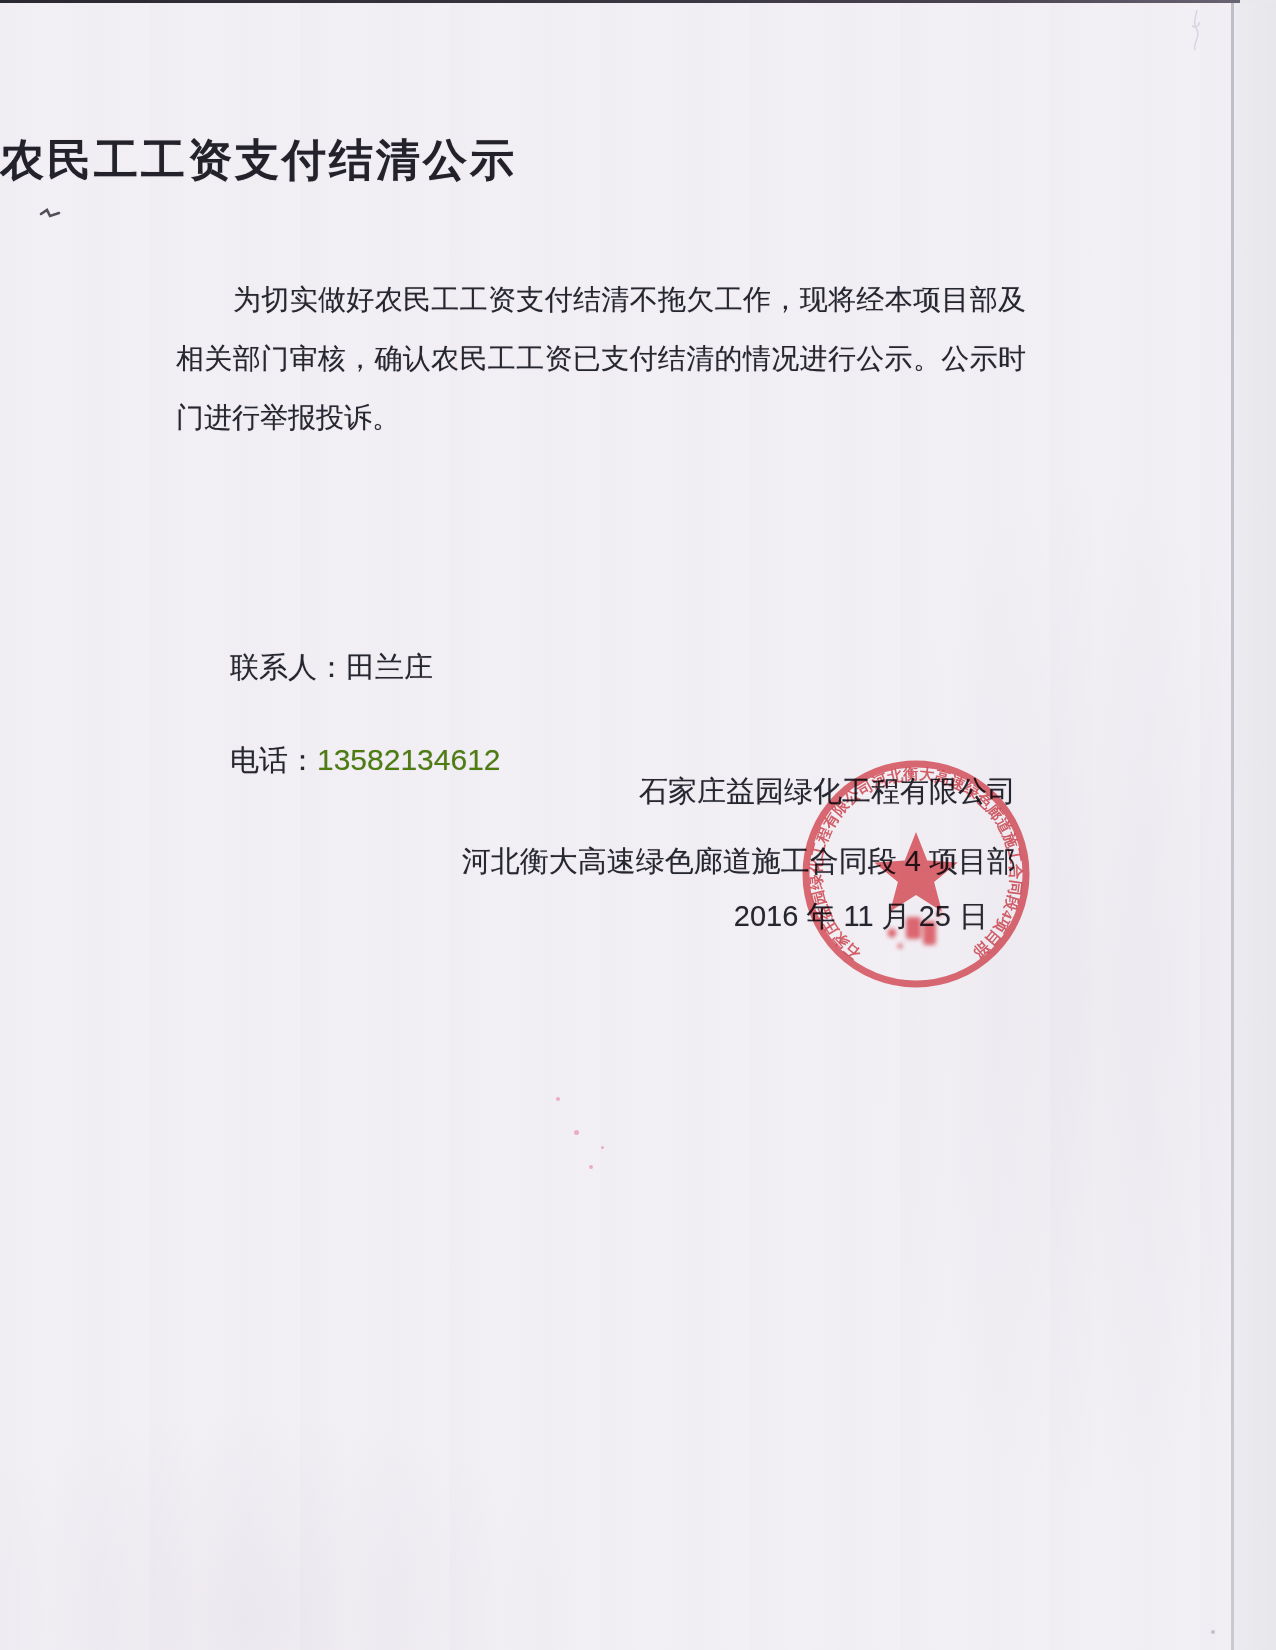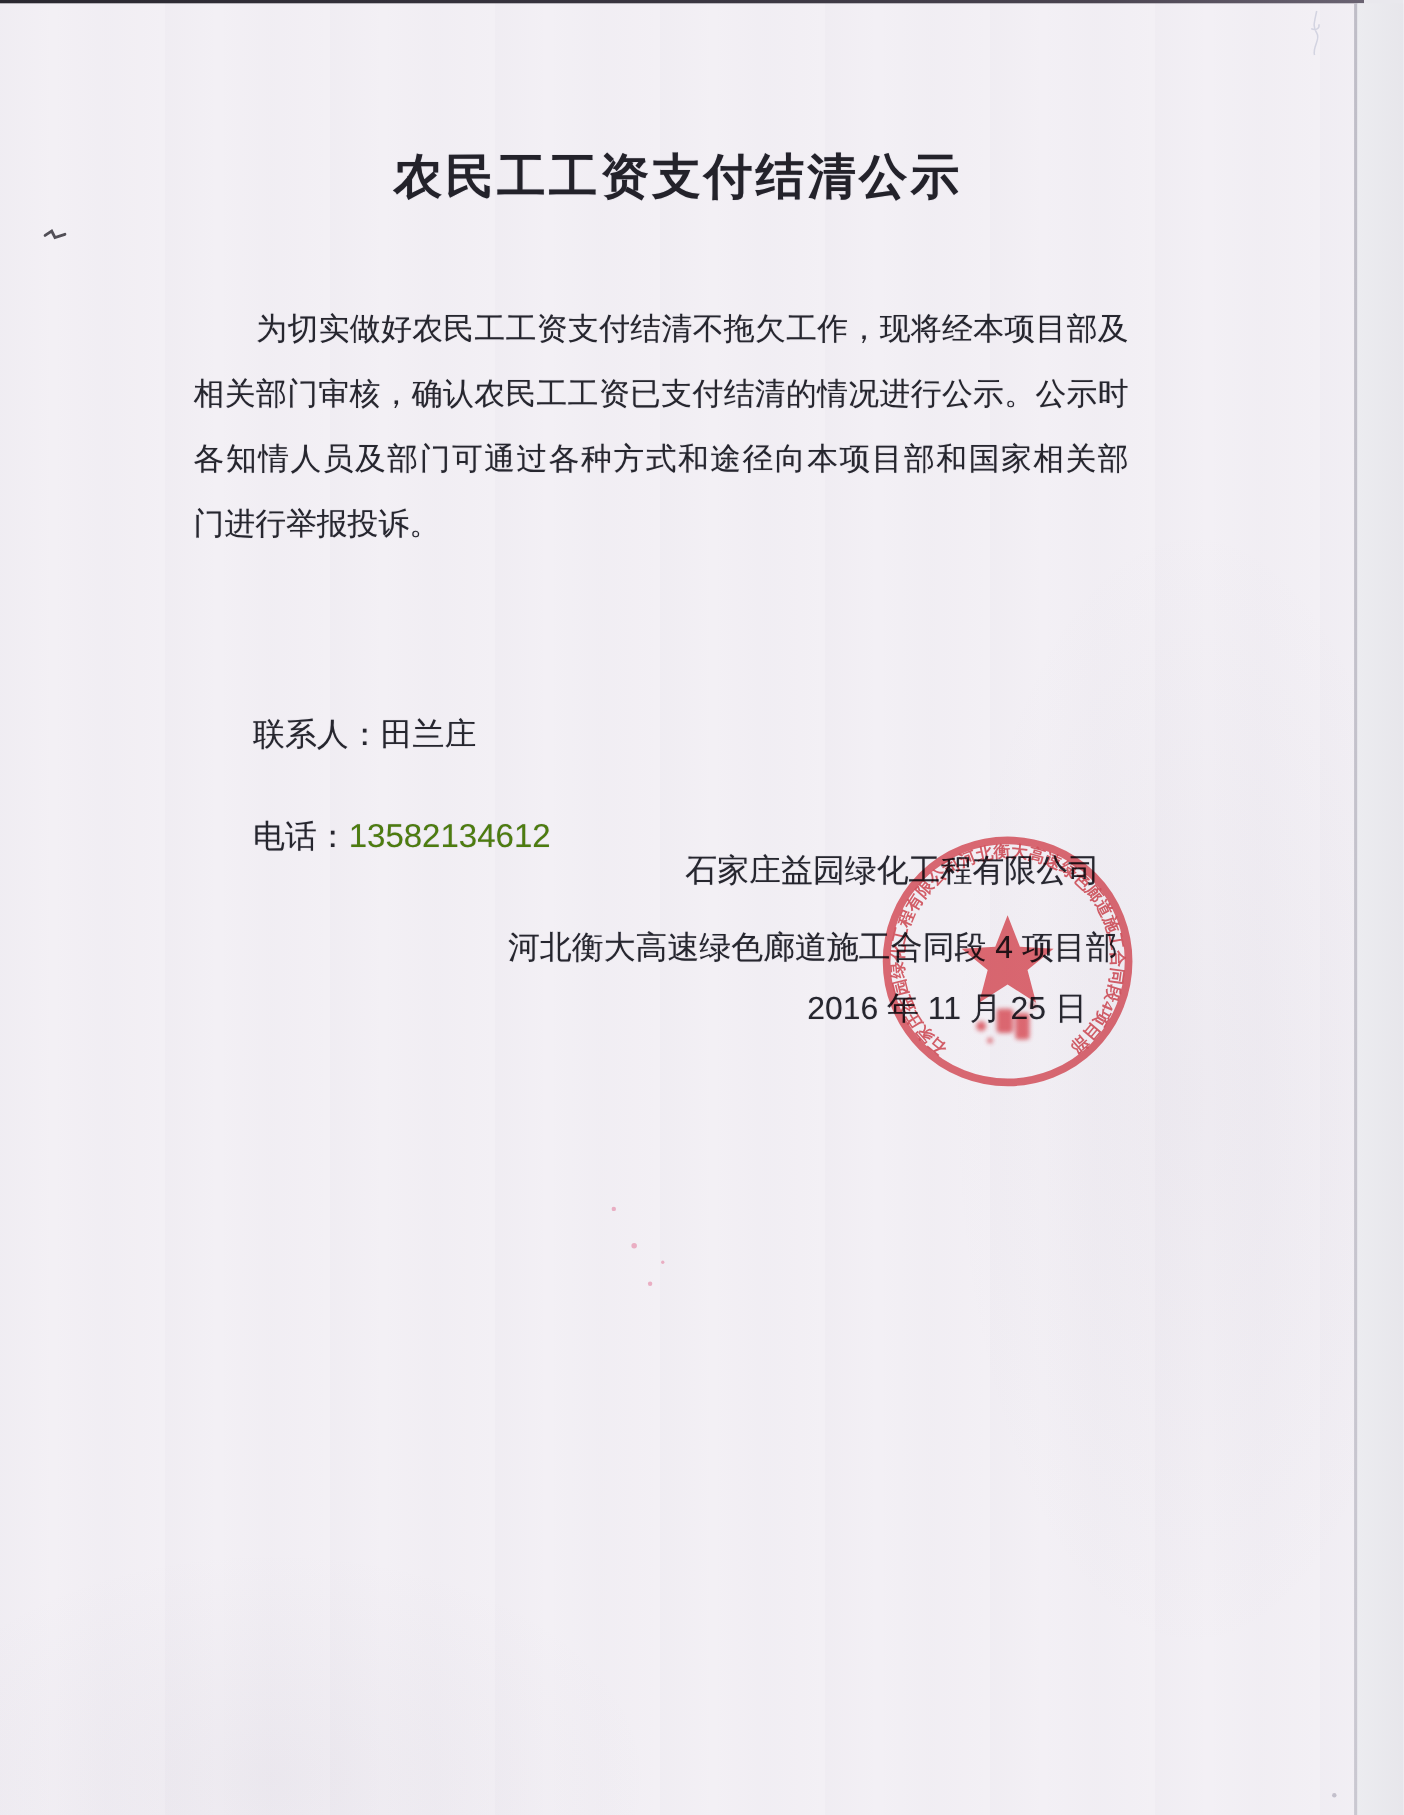--- a/index.html
+++ b/index.html
@@ -27,21 +27,21 @@
     position:absolute;left:1231px;top:3px;width:3px;height:1647px;
     background:linear-gradient(180deg,#bfbdc7,#cac8d1);
   }
   .scanner-strip{
     position:absolute;left:1234px;top:3px;width:42px;height:1647px;
     background:linear-gradient(90deg,#ececf0,#e7e6eb);
   }
   
   .doc-title{
     position:absolute;left:0;top:131px;width:1233px;
-    text-align:center;font-size:44px;font-weight:700;letter-spacing:3px;
+    font-size:44px;font-weight:700;letter-spacing:3px;
     color:#23222a;text-shadow:0 0 1px rgba(40,40,70,0.35);
   }
   .body-block{
     position:absolute;left:176px;top:270px;width:850px;
     font-size:28px;color:#26262e;text-shadow:0 0 1px rgba(40,40,70,0.3);
   }
   .body-line{
     height:59px;line-height:59px;
     text-align:justify;text-align-last:justify;
   }
@@ -83,32 +83,31 @@
 
 <svg class="smudge-tr" viewBox="0 0 26 44">
   <path d="M14 2 C12 12 10 16 14 22 C18 28 10 34 12 42 M9 18 C13 20 17 18 16 14" fill="none" stroke="#9aa0bd" stroke-width="1.4" opacity="0.7"></path>
 </svg>
 
 <div class="doc-title">农民工工资支付结清公示</div>
 
 <div class="body-block">
   <div class="body-line first">为切实做好农民工工资支付结清不拖欠工作，现将经本项目部及</div>
   <div class="body-line">相关部门审核，确认农民工工资已支付结清的情况进行公示。公示时</div>
-  <div class="body-line">各知情人员及部门可通过各种方式和途径向本项目部和国家相关部</div>
   <div class="body-line last">门进行举报投诉。</div>
 </div>
 
 <div class="contact-line" style="top:648px;">
   <span>联系人：</span><span>田兰庄</span>
 </div>
 <div class="contact-line" style="top:741px;">
   <span>电话：</span><span class="num">13582134612</span>
 </div>
 
-<div class="sig-line" style="top:772px;right:276px;margin-left:36px;">石家庄益园绿化工程有限公司</div>
+<div class="sig-line" style="top:772px;right:260px;margin-left:36px;">石家庄益园绿化工程有限公司</div>
 <div class="sig-line" style="top:842px;right:260px;">河北衡大高速绿色廊道施工合同段 4 项目部</div>
 <div class="sig-line" style="top:897px;right:288px;margin-left:36px;">2016 年 11 月 25 日</div>
 
 <svg class="stamp" viewBox="0 0 240 240">
   <defs>
     <filter id="soft">
         <feGaussianBlur stdDeviation="0.55"></feGaussianBlur>
       </filter>
     <filter id="blob">
         <feGaussianBlur stdDeviation="1.9"></feGaussianBlur>

